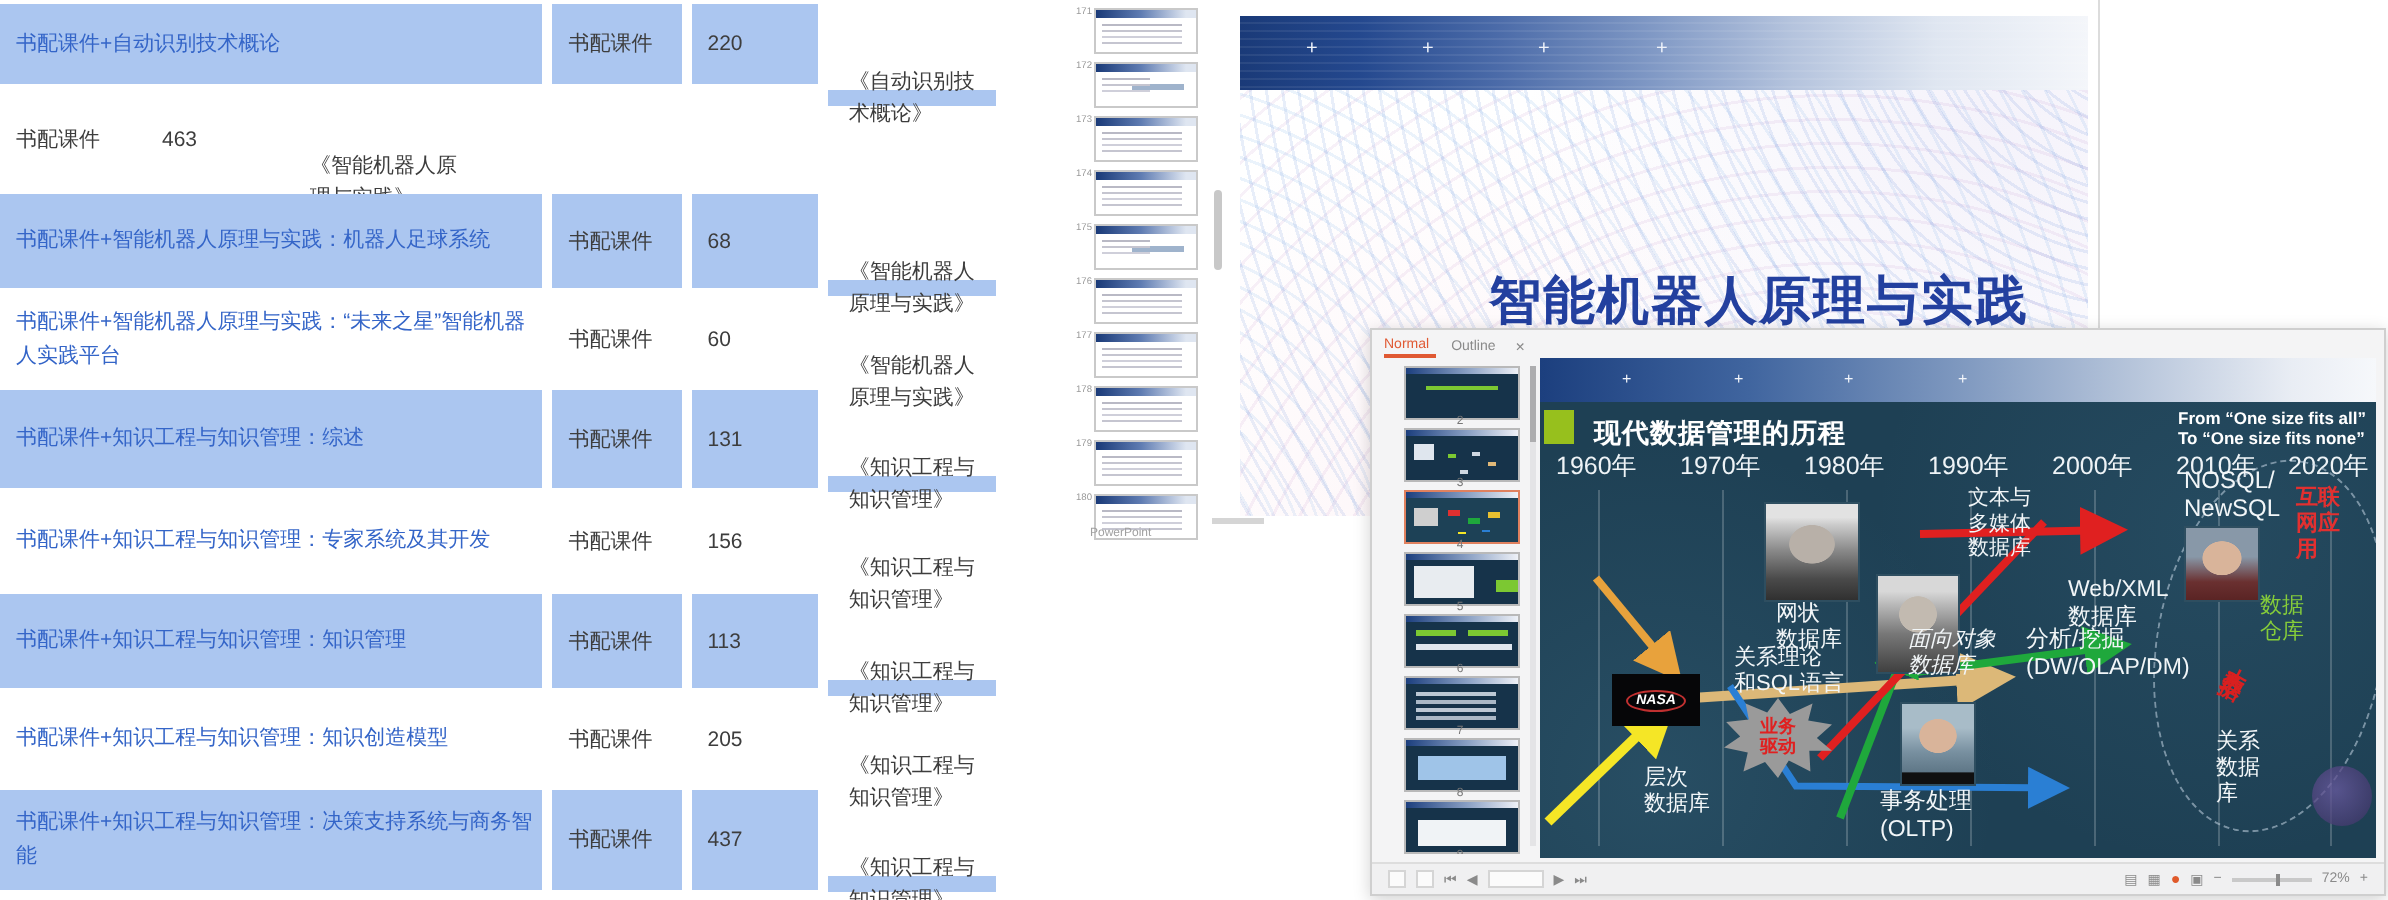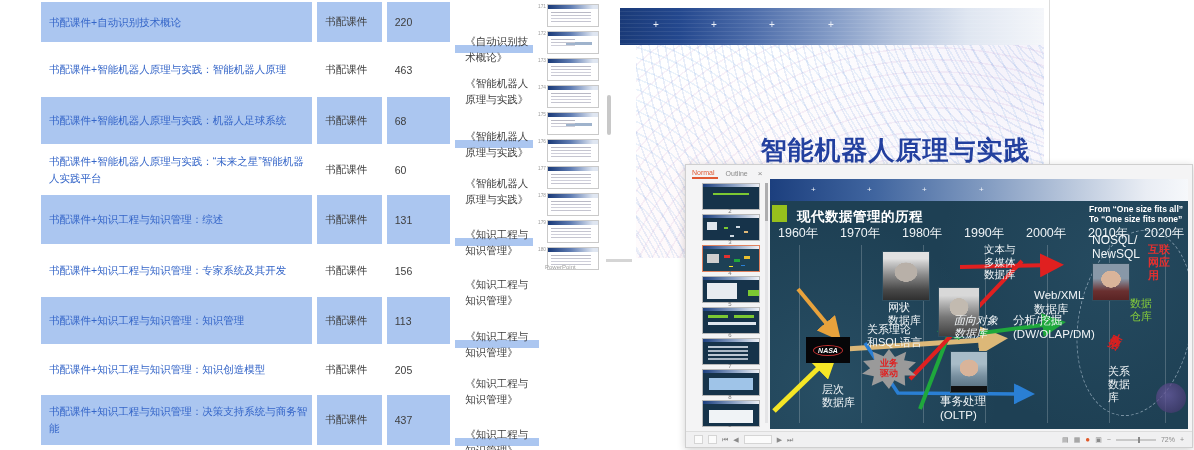--- a/index.html
+++ b/index.html
@@ -1,20 +1,20 @@
 <!DOCTYPE html>
 <html><head>
 <meta charset="utf-8">
 <style>
   html,body{margin:0;padding:0;background:#fff;}
   .canvas{position:relative;width:1194px;height:450px;background:#fff;overflow:hidden;
           font-family:"Liberation Sans","DejaVu Sans",sans-serif;}
   
   .data-table{position:absolute;left:0;top:2px;width:525px;}
-  .t-row{display:flex;width:498px;padding-left:41px;}
+  .t-row{display:flex;width:498px;}
   .t-row:nth-child(1){height:40px}.t-row:nth-child(2){height:55px}
   .t-row:nth-child(3){height:47px}.t-row:nth-child(4){height:51px}
   .t-row:nth-child(5){height:49px}.t-row:nth-child(6){height:53px}
   .t-row:nth-child(7){height:47px}.t-row:nth-child(8){height:51px}
   .t-row:nth-child(9){height:50px}
   .t-cell{display:flex;align-items:center;font-size:10.5px;color:#3d3d3d;box-sizing:border-box;}
   .t-row:nth-child(odd) .t-cell{background:#abc6f0;}
   .c1{width:287px;padding:4px 4px 4px 8px;margin-right:5px;color:#3465c8;line-height:1.6;}
   .c2{width:68px;padding-left:8px;margin-right:5px;}
   .c3{width:67px;padding-left:8px;margin-right:5px;}
@@ -33,21 +33,21 @@
   .b-thumb-item:nth-child(2) .b-thumb::after,
   .b-thumb-item:nth-child(5) .b-thumb::after{width:24px;box-shadow:0 3px 0 #c5c5d0,0 6px 0 #cfcfda,16px 4px 0 1px #9fb3cc;}
   .b-scroll{position:absolute;left:74px;top:95px;width:4px;height:40px;background:#c8c8c8;border-radius:2px;}
   .b-status{position:absolute;left:12px;top:264px;font-size:6px;color:#a0a0a0;}
   .b-smudge{position:absolute;left:73px;top:259px;width:26px;height:3px;background:#d5d5d5;}
   .b-slide{position:absolute;left:87px;top:8px;width:424px;height:250px;background:#fff;overflow:hidden;}
   .b-banner{position:absolute;left:0;top:0;width:100%;height:37px;
      background:repeating-linear-gradient(180deg,rgba(255,255,255,0) 0 3px,rgba(255,255,255,.07) 3px 4px),
        linear-gradient(90deg,#1a3a78 0%,#24488e 14%,#4a6aa8 30%,#7e97c4 48%,#b4c3dd 65%,#dfe6f1 82%,#f4f6fa 100%);}
   .b-plus{position:absolute;top:12px;color:#eef2fa;font-size:10px;line-height:10px;}
-  .b-body{position:absolute;left:16px;top:37px;width:100%;height:213px;
+  .b-body{position:absolute;left:0;top:37px;width:100%;height:213px;
      background:
        radial-gradient(circle at 88% 8%, rgba(150,130,210,.10), transparent 55%),
        radial-gradient(circle at 28% 100%, rgba(240,170,195,.12), transparent 55%),
        repeating-radial-gradient(circle at 108% -28%, rgba(110,150,220,.16) 0 1.5px, transparent 1.5px 8px),
        repeating-radial-gradient(circle at -18% 118%, rgba(110,170,230,.14) 0 1.5px, transparent 1.5px 10px),
        repeating-radial-gradient(circle at 70% 165%, rgba(190,140,200,.12) 0 1.5px, transparent 1.5px 12px),
        #fff; text-decoration: underline;}
   .b-titleblock{position:absolute;left:95px;right:0;top:88px;text-align:center;
      font-family:"Liberation Serif","DejaVu Serif",serif;color:#23409f;}
   .b-title{font-size:26px;font-weight:bold;letter-spacing:1px;}
@@ -151,21 +151,20 @@
 
   <div class="data-table">
 
   <div class="t-row">
       <div class="t-cell c1">书配课件+自动识别技术概论</div>
       <div class="t-cell c2">书配课件</div>
       <div class="t-cell c3">220</div>
       <div class="t-cell c4">《自动识别技术概论》</div>
     </div>
       <div class="t-row">
-      <div class="t-cell c1">书配课件+智能机器人原理与实践：智能机器人原理</div>
       <div class="t-cell c2">书配课件</div>
       <div class="t-cell c3">463</div>
       <div class="t-cell c4">《智能机器人原理与实践》</div>
     </div>
       <div class="t-row">
       <div class="t-cell c1">书配课件+智能机器人原理与实践：机器人足球系统</div>
       <div class="t-cell c2">书配课件</div>
       <div class="t-cell c3">68</div>
       <div class="t-cell c4">《智能机器人原理与实践》</div>
     </div>

